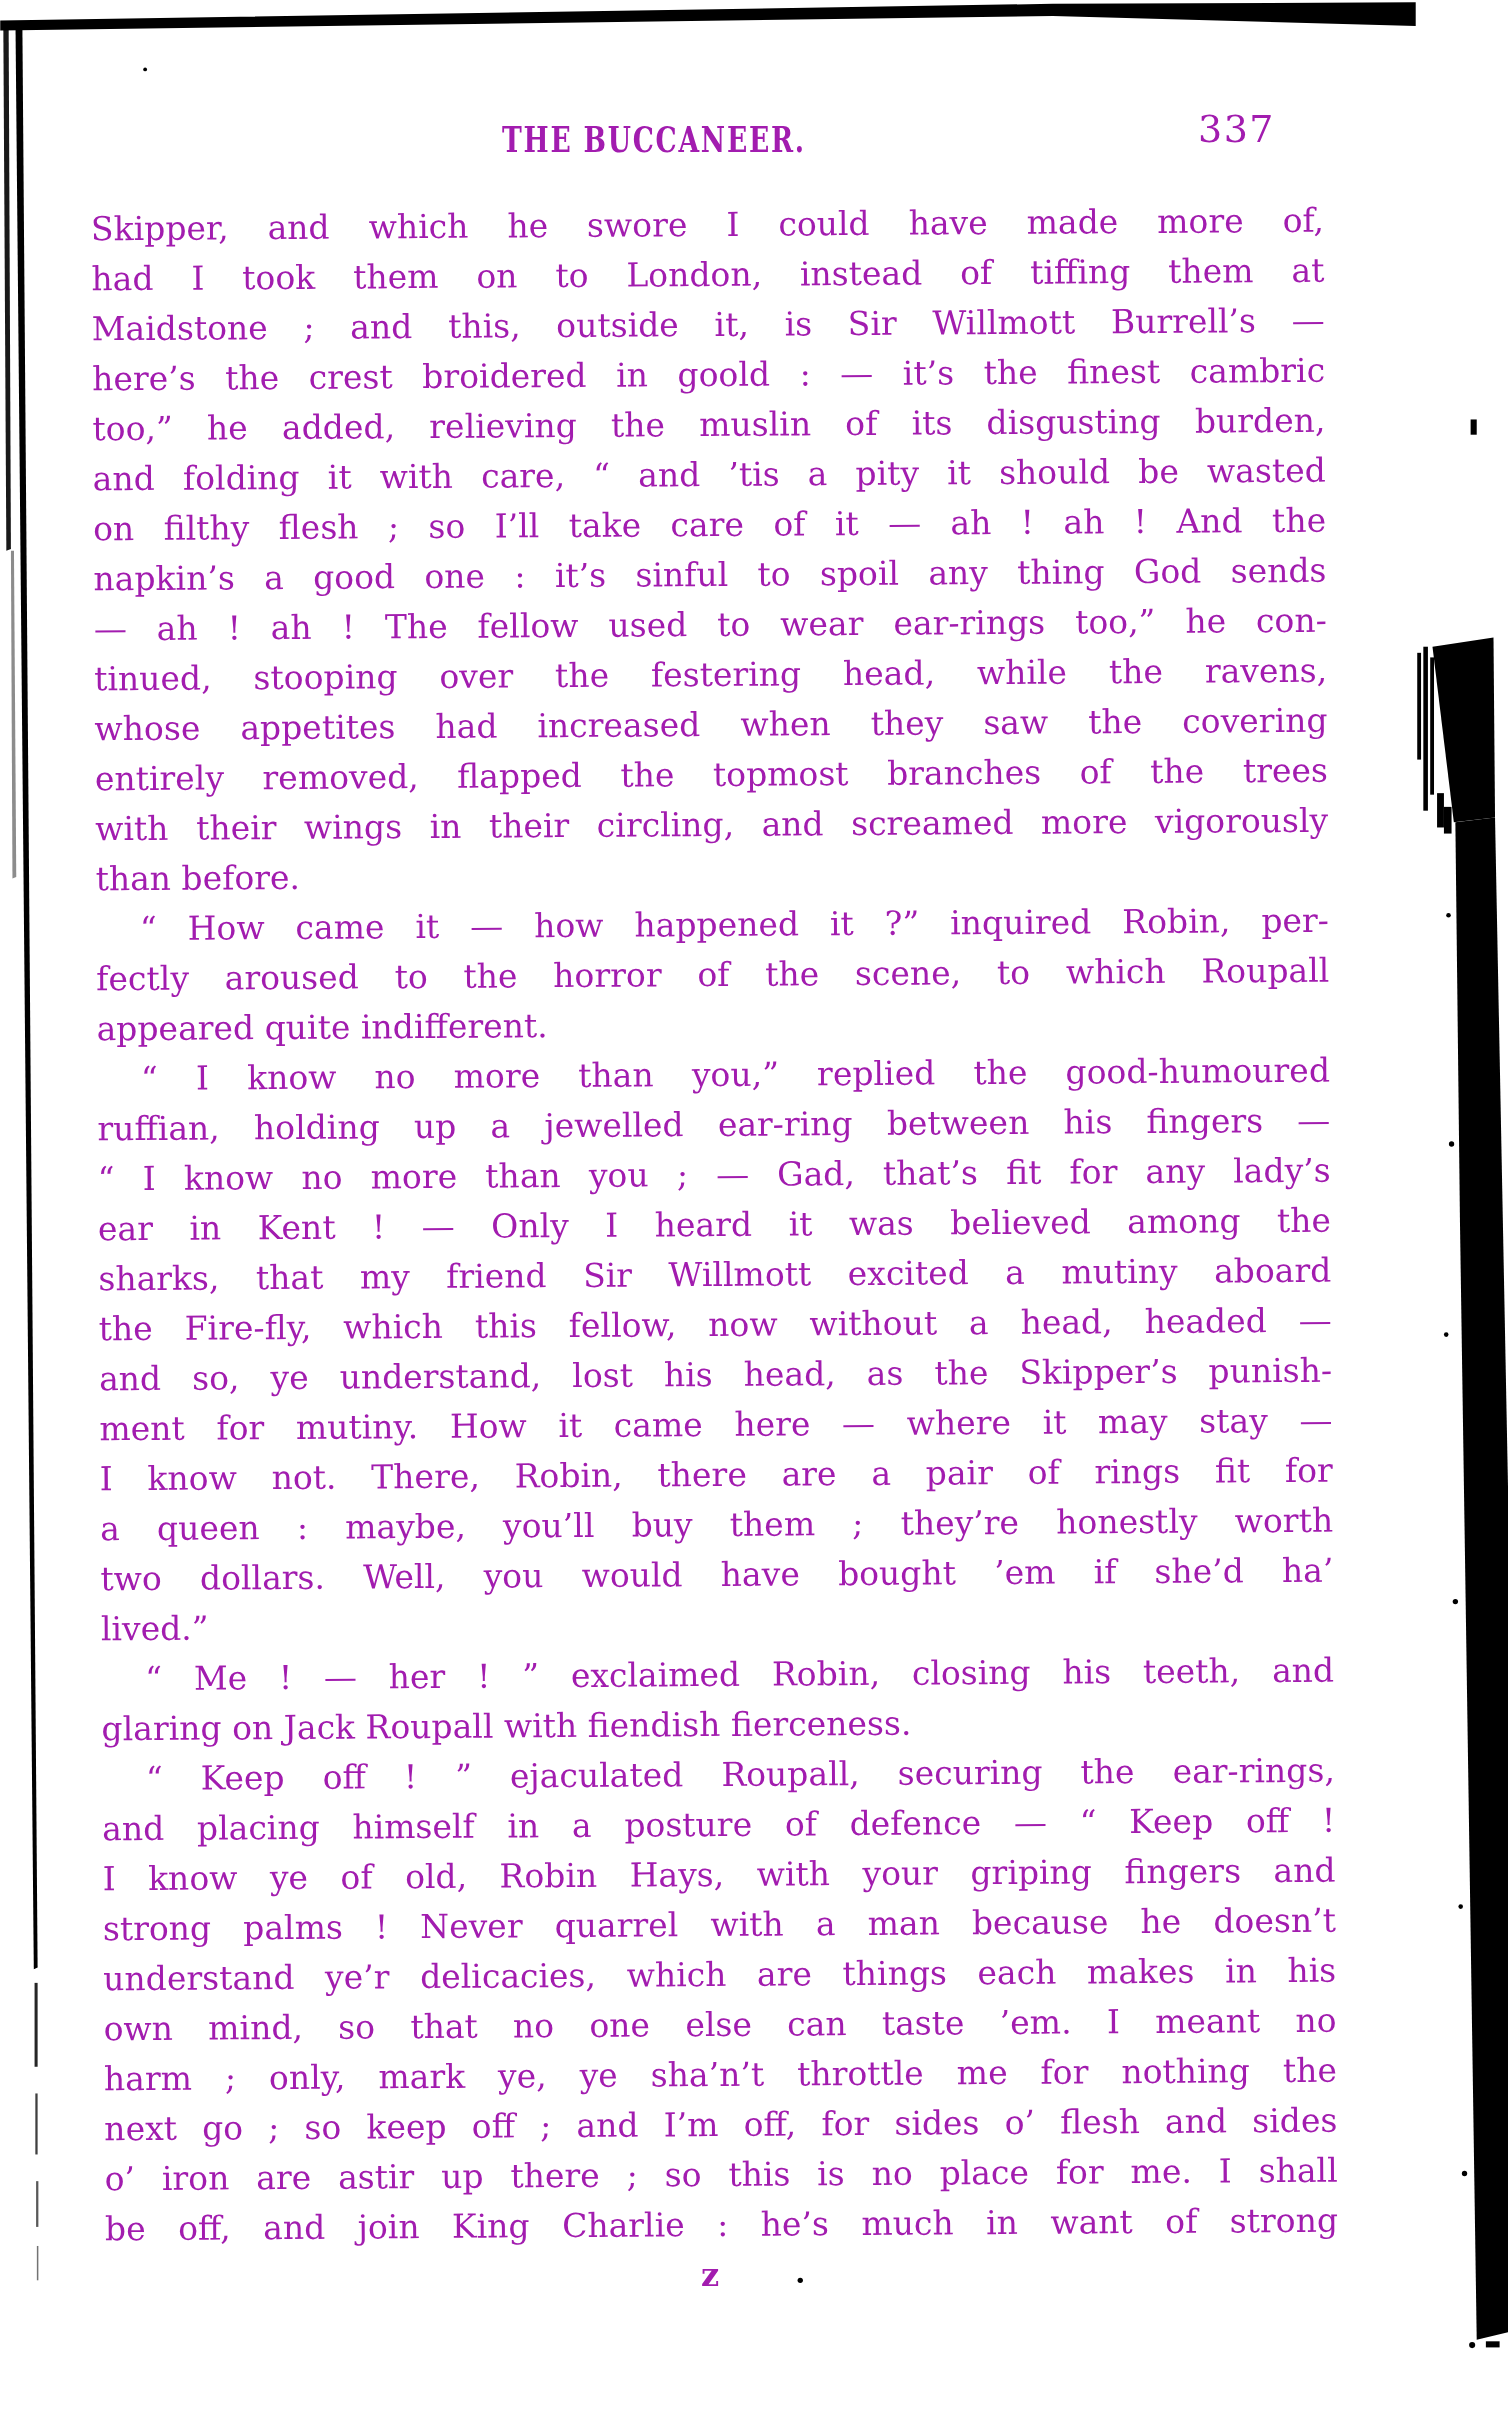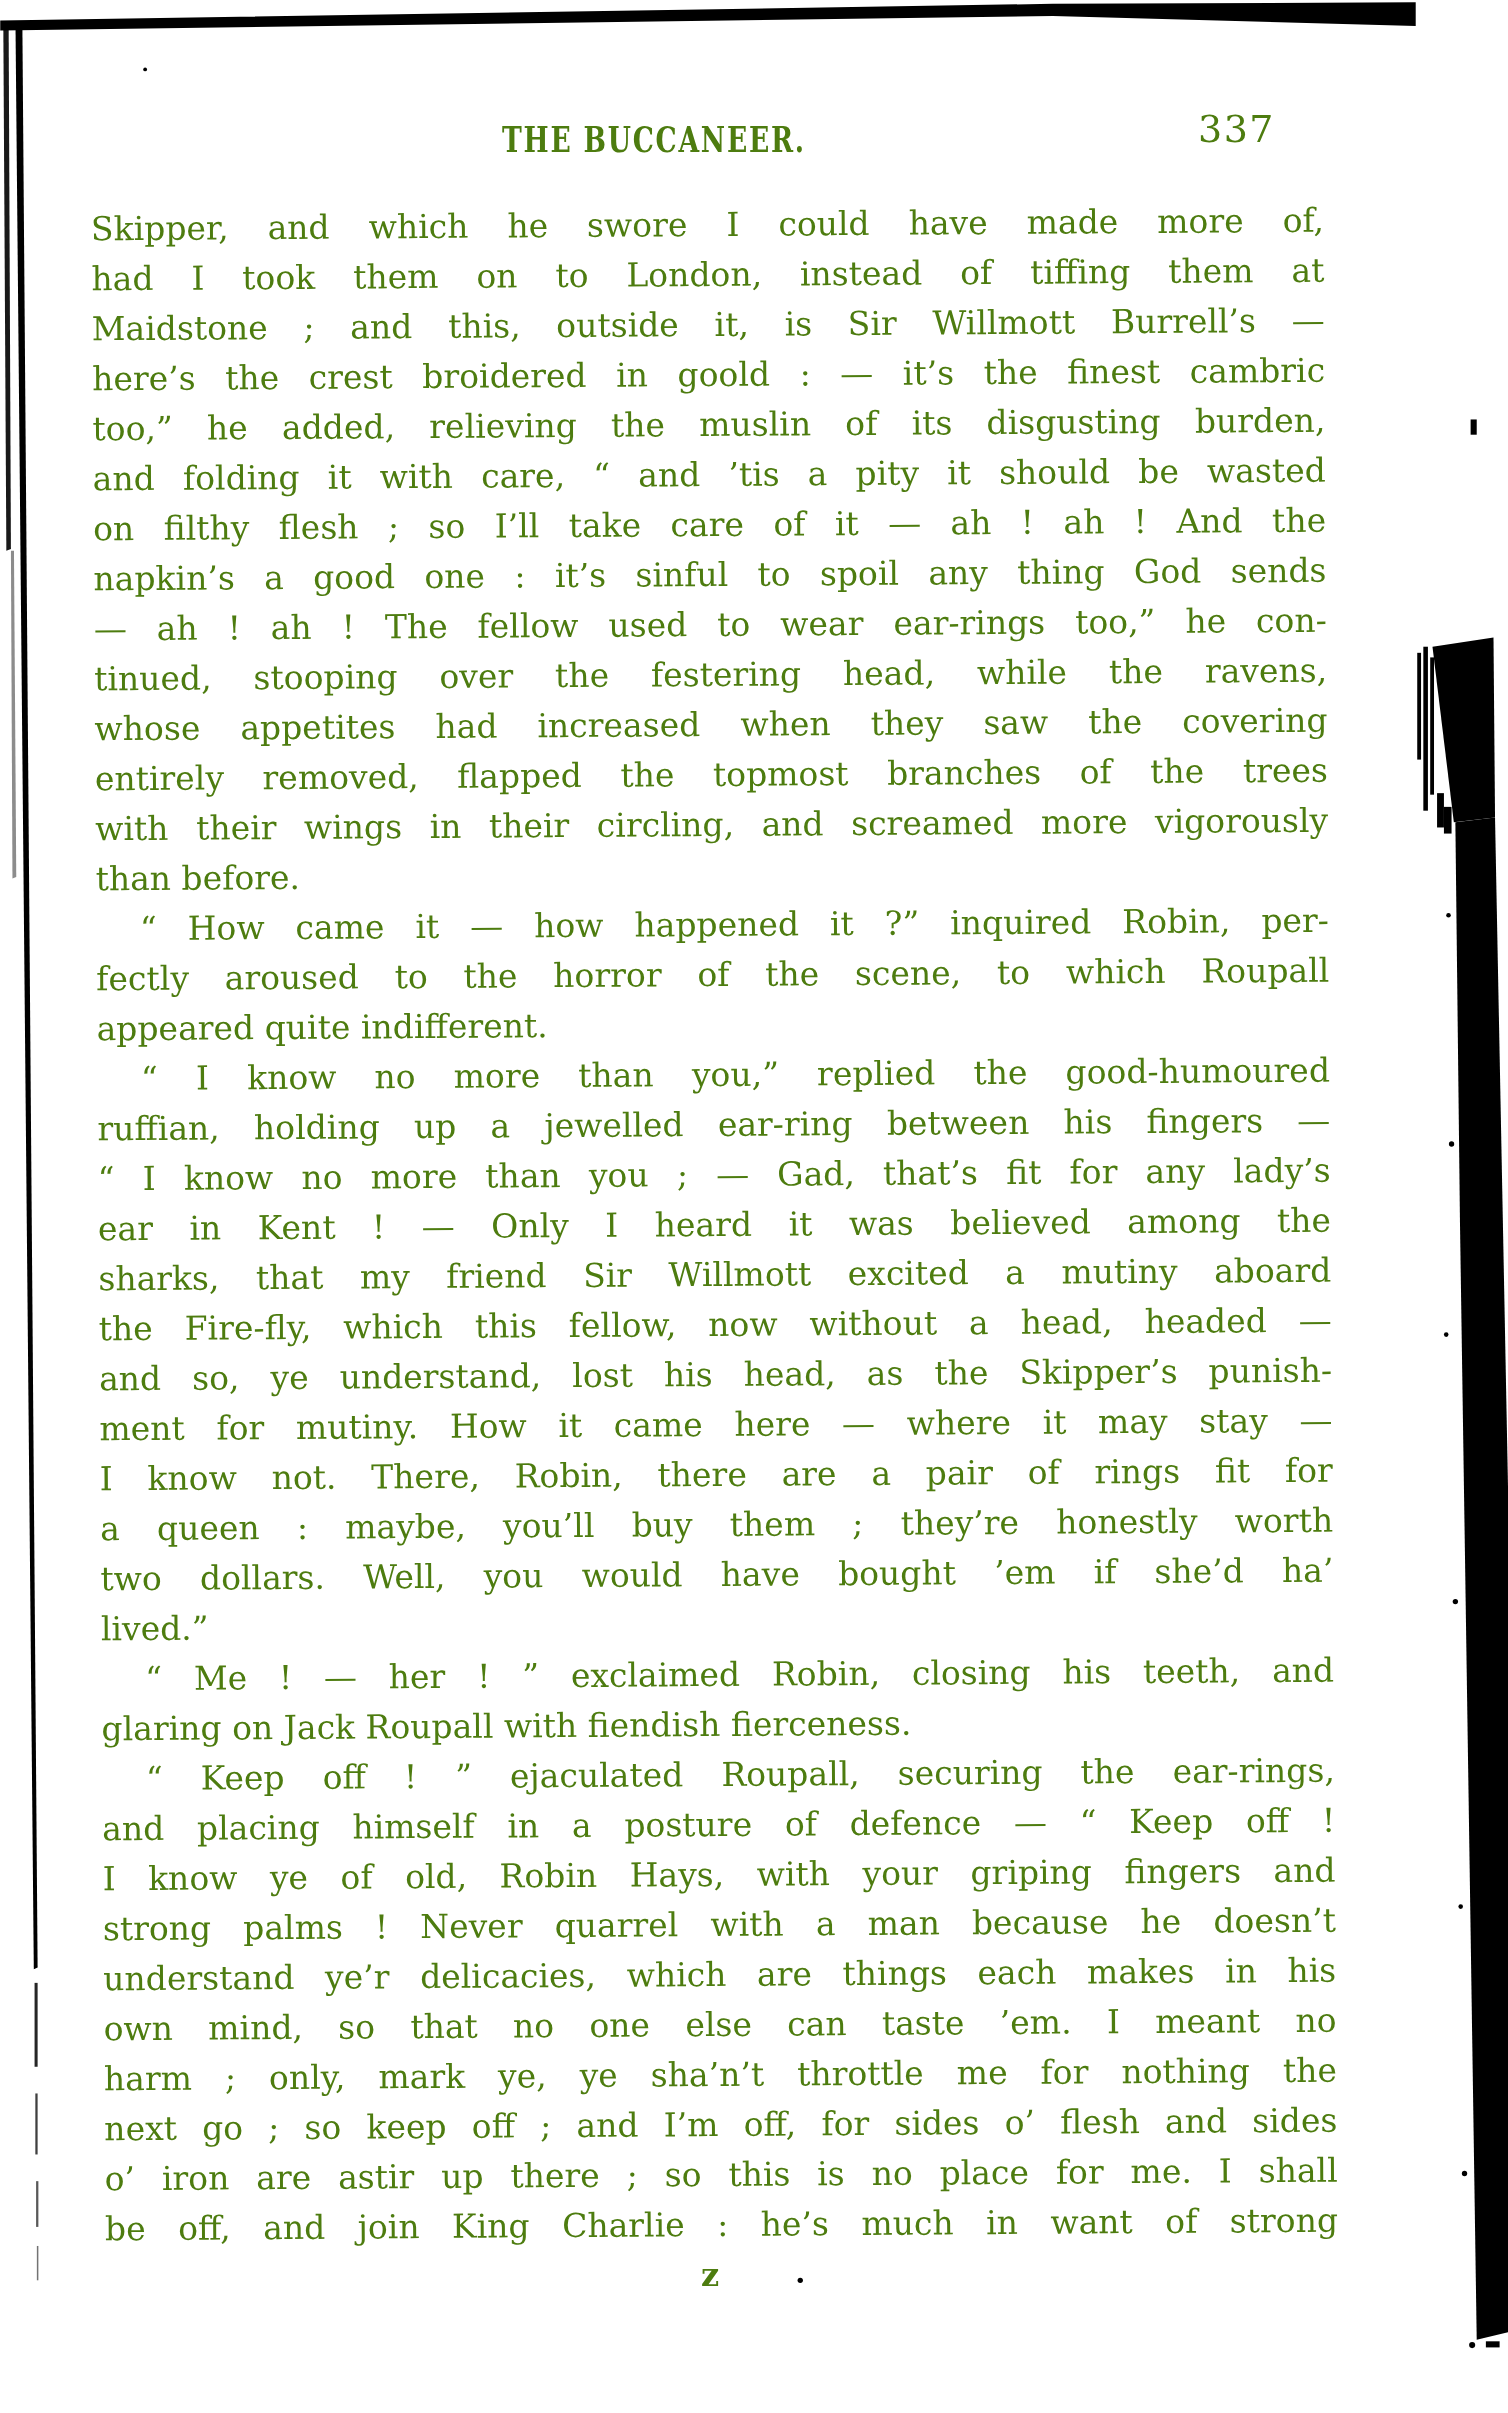--- a/index.html
+++ b/index.html
@@ -3,21 +3,21 @@
 <meta charset="utf-8">
 <style>
   html, body { margin: 0; padding: 0; background: #888; }
   .page {
     position: relative;
     width: 1509px;
     height: 2413px;
     background: #ffffff;
     overflow: hidden;
     font-family: "DejaVu Serif", serif;
-    color: #4d7c0f;
+    color: #a21caf;
   }
   .artifacts {
     position: absolute;
     inset: 0;
     width: 1509px;
     height: 2413px;
     pointer-events: none;
   }
   .header-title {
     position: absolute;

